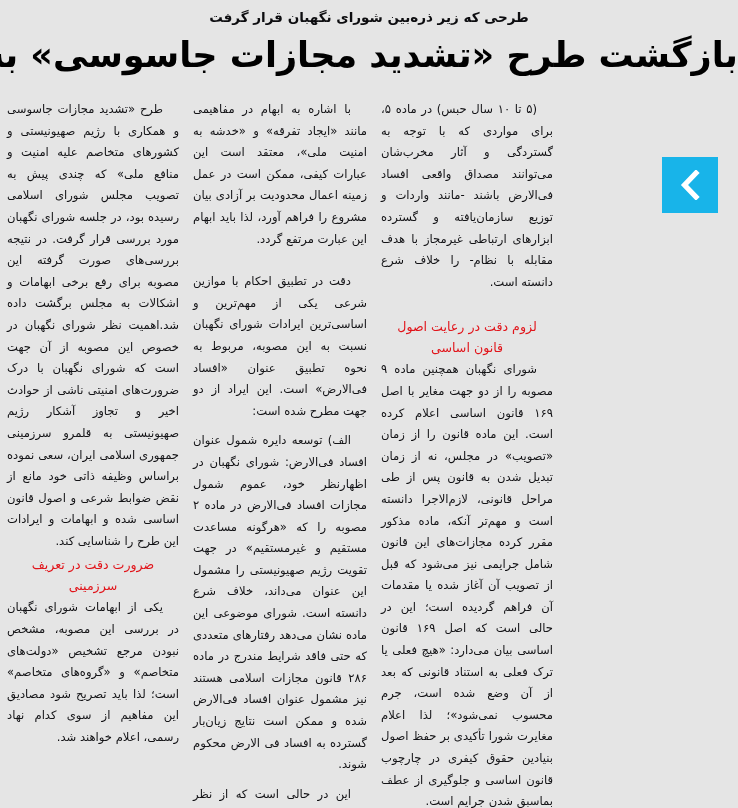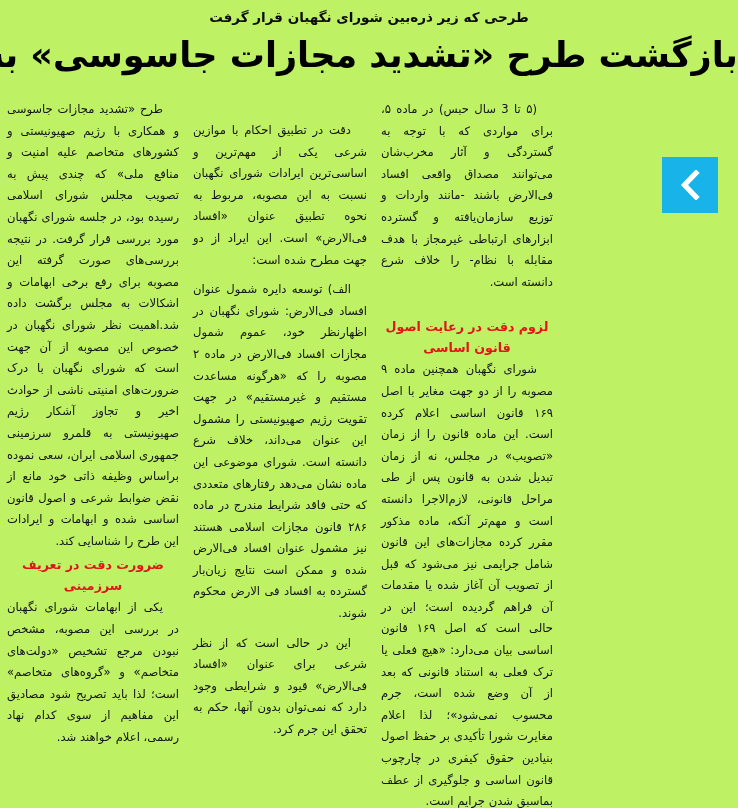--- a/index.html
+++ b/index.html
@@ -15,21 +15,21 @@
     font-family: "DejaVu Sans", "Liberation Sans", sans-serif;
     color: #17171a;
     direction: rtl;
   }
 
   .page {
     position: relative;
     width: 738px;
     height: 808px;
     box-sizing: border-box;
-    background: #bef264;
+    background: #e5e5e5;
   }
 
   
   .masthead {
     position: absolute;
     top: 0;
     left: 0;
     width: 738px;
     text-align: center;
   }
@@ -85,21 +85,21 @@
     font-weight: 500;
     word-spacing: 0px;
   }
   p.para + p.para { margin-top: 8px; }
   .spacer { height: 21px; }
 
   h3.subhead {
     margin: 0;
     font-size: 12.6px;
     line-height: 21px;
-    font-weight: 700;
+    font-weight: 400;
     color: #e1141a;
     text-align: center;
     padding: 2px 0 1px 0;
   }
 
   
   .nav-button {
     position: absolute;
     top: 157px;
     left: 662px;
@@ -126,29 +126,30 @@
   <div class="columns">
 
     <div class="col col--1">
       <p class="para">طرح «تشدید مجازات جاسوسی و همکاری با رژیم صهیونیستی و کشورهای متخاصم علیه امنیت و منافع ملی» که چندی پیش به تصویب مجلس شورای اسلامی رسیده بود، در جلسه شورای نگهبان مورد بررسی قرار گرفت. در نتیجه بررسی‌های صورت گرفته این مصوبه برای رفع برخی ابهامات و اشکالات به مجلس برگشت داده شد.اهمیت نظر شورای نگهبان در خصوص این مصوبه از آن جهت است که شورای نگهبان با درک ضرورت‌های امنیتی ناشی از حوادث اخیر و تجاوز آشکار رژیم صهیونیستی به قلمرو سرزمینی جمهوری اسلامی ایران، سعی نموده براساس وظیفه ذاتی خود مانع از نقض ضوابط شرعی و اصول قانون اساسی شده و ابهامات و ایرادات این طرح را شناسایی کند.</p>
       <h3 class="subhead">ضرورت دقت در تعریف سرزمینی</h3>
       <p class="para">یکی از ابهامات شورای نگهبان در بررسی این مصوبه، مشخص نبودن مرجع تشخیص «دولت‌های متخاصم» و «گروه‌های متخاصم» است؛ لذا باید تصریح شود مصادیق این مفاهیم از سوی کدام نهاد رسمی، اعلام خواهند شد.</p>
 
     </div>
 
     <div class="col col--2">
+      <p class="para">با اشاره به ابهام در مفاهیمی مانند «ایجاد تفرقه» و «خدشه به امنیت ملی»، معتقد است این عبارات کیفی، ممکن است در عمل زمینه اعمال محدودیت بر آزادی بیان مشروع را فراهم آورد، لذا باید ابهام این عبارت مرتفع گردد.</p>
       <div class="spacer"></div>
       <p class="para">دقت در تطبیق احکام با موازین شرعی یکی از مهم‌ترین و اساسی‌ترین ایرادات شورای نگهبان نسبت به این مصوبه، مربوط به نحوه تطبیق عنوان «افساد فی‌الارض» است. این ایراد از دو جهت مطرح شده است:</p>
       <p class="para">الف) توسعه دایره شمول عنوان افساد فی‌الارض: شورای نگهبان در اظهارنظر خود، عموم شمول مجازات افساد فی‌الارض در ماده ۲ مصوبه را که «هرگونه مساعدت مستقیم و غیرمستقیم» در جهت تقویت رژیم صهیونیستی را مشمول این عنوان می‌داند، خلاف شرع دانسته است. شورای موضوعی این ماده نشان می‌دهد رفتارهای متعددی که حتی فاقد شرایط مندرج در ماده ۲۸۶ قانون مجازات اسلامی هستند نیز مشمول عنوان افساد فی‌الارض شده و ممکن است نتایج زیان‌بار گسترده به افساد فی الارض محکوم شوند.</p>
       <p class="para">این در حالی است که از نظر شرعی برای عنوان «افساد فی‌الارض» قیود و شرایطی وجود دارد که نمی‌توان بدون آنها، حکم به تحقق این جرم کرد.</p>
 
     </div>
 
     <div class="col col--3">
-      <p class="para">(۵ تا 3 سال حبس) در ماده ۵، برای مواردی که با توجه به گستردگی و آثار مخرب‌شان می‌توانند مصداق واقعی افساد فی‌الارض باشند -مانند واردات و توزیع سازمان‌یافته و گسترده ابزارهای ارتباطی غیرمجاز با هدف مقابله با نظام- را خلاف شرع دانسته است.</p>
+      <p class="para">(۵ تا ۱۰ سال حبس) در ماده ۵، برای مواردی که با توجه به گستردگی و آثار مخرب‌شان می‌توانند مصداق واقعی افساد فی‌الارض باشند -مانند واردات و توزیع سازمان‌یافته و گسترده ابزارهای ارتباطی غیرمجاز با هدف مقابله با نظام- را خلاف شرع دانسته است.</p>
       <div class="spacer"></div>
       <h3 class="subhead">لزوم دقت در رعایت اصول قانون اساسی</h3>
       <p class="para">شورای نگهبان همچنین ماده ۹ مصوبه را از دو جهت مغایر با اصل ۱۶۹ قانون اساسی اعلام کرده است. این ماده قانون را از زمان «تصویب» در مجلس، نه از زمان تبدیل شدن به قانون پس از طی مراحل قانونی، لازم‌الاجرا دانسته است و مهم‌تر آنکه، ماده مذکور مقرر کرده مجازات‌های این قانون شامل جرایمی نیز می‌شود که قبل از تصویب آن آغاز شده یا مقدمات آن فراهم گردیده است؛ این در حالی است که اصل ۱۶۹ قانون اساسی بیان می‌دارد: «هیچ فعلی یا ترک فعلی به استناد قانونی که بعد از آن وضع شده است، جرم محسوب نمی‌شود»؛ لذا اعلام مغایرت شورا تأکیدی بر حفظ اصول بنیادین حقوق کیفری در چارچوب قانون اساسی و جلوگیری از عطف بماسبق شدن جرایم است.</p>
 
     </div>
 
   </div>
 
   <div class="nav-button">
     <span>

